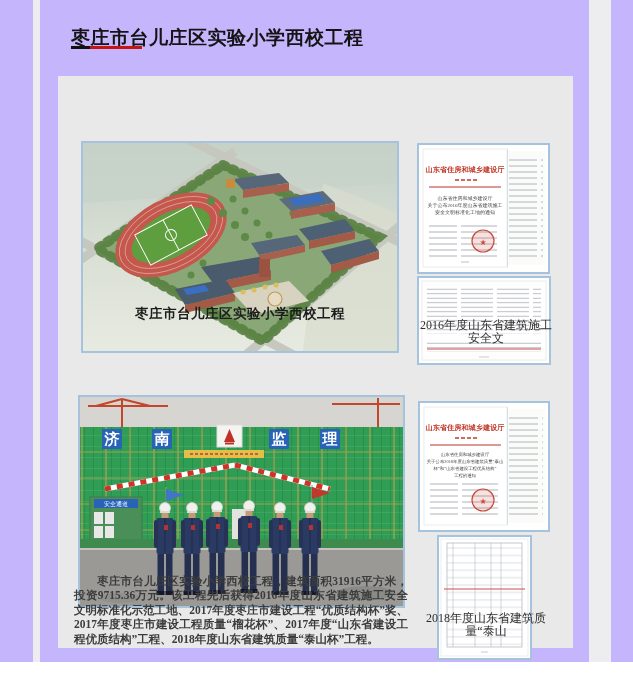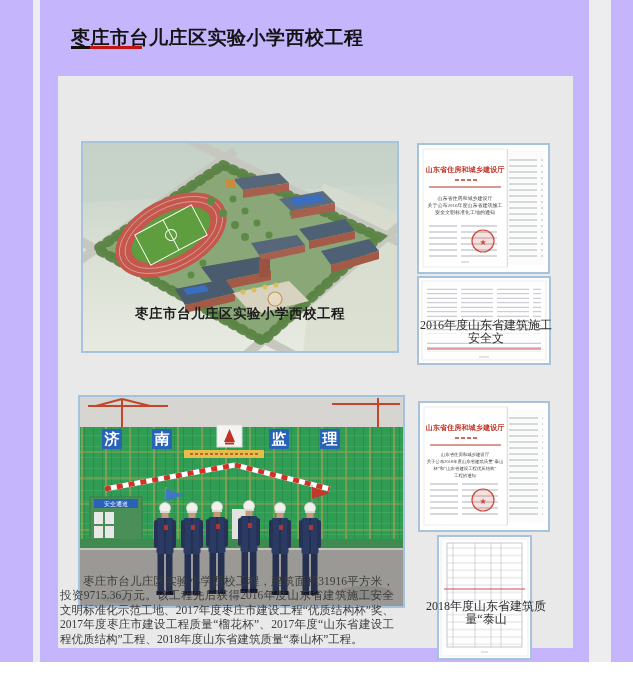--- a/index.html
+++ b/index.html
@@ -18,33 +18,33 @@
   .gallery-panel{position:absolute;left:58px;top:76px;width:515px;height:572px;background:#e9e9e9;}
 
   .fig{position:absolute;background:#fff;border:2px solid #a6c3dd;box-sizing:border-box;overflow:hidden;margin-top:48px;}
   .fig svg{display:block;}
 
   #aerial-fig{left:23px;top:17px;width:318px;height:212px;}
   .aerial-caption{position:absolute;left:23px;top:229px;width:318px;text-align:center;
         font-family:"Liberation Serif",serif;font-weight:bold;font-size:13.5px;color:#1d1d1d;letter-spacing:.5px;}
 
   #sitephoto-fig{left:20px;top:271px;width:327px;height:213px;}
-  .project-desc{position:absolute;left:2px;top:486px;width:334px;
+  .project-desc{position:absolute;left:16px;top:486px;width:334px;
         font-family:"Liberation Serif",serif;font-size:11.5px;line-height:14.6px;color:#3c3c3c;
-        text-align:justify;text-indent:2em;}
+        text-align:justify;text-indent:2em;font-weight:bold;}
 
   #cert1-letter{left:359px;top:19px;width:133px;height:131px;border-width:2px;}
   #cert1-table{left:359px;top:152px;width:134px;height:89px;}
   #cert2-letter{left:360px;top:277px;width:132px;height:131px;}
   #cert2-table{left:379px;top:411px;width:95px;height:125px;}
 
   .cert-caption{position:absolute;width:142px;left:357px;text-align:center;
         font-family:"Liberation Serif",serif;font-size:12px;line-height:12.5px;color:#2e2e2e;}
   #cert1-caption{top:243px;}
-  #cert2-caption{top:524px;}
+  #cert2-caption{top:536px;}
   .cert-caption span{display:block;}
 
   .cert-issuer-text{font-family:"Liberation Serif",serif;font-weight:bold;}
 </style>
 </head>
 <body>
 
 <svg width="0" height="0" style="position:absolute" aria-hidden="true">
   <defs>
     <pattern id="p-textline" patternUnits="userSpaceOnUse" width="40" height="6">

